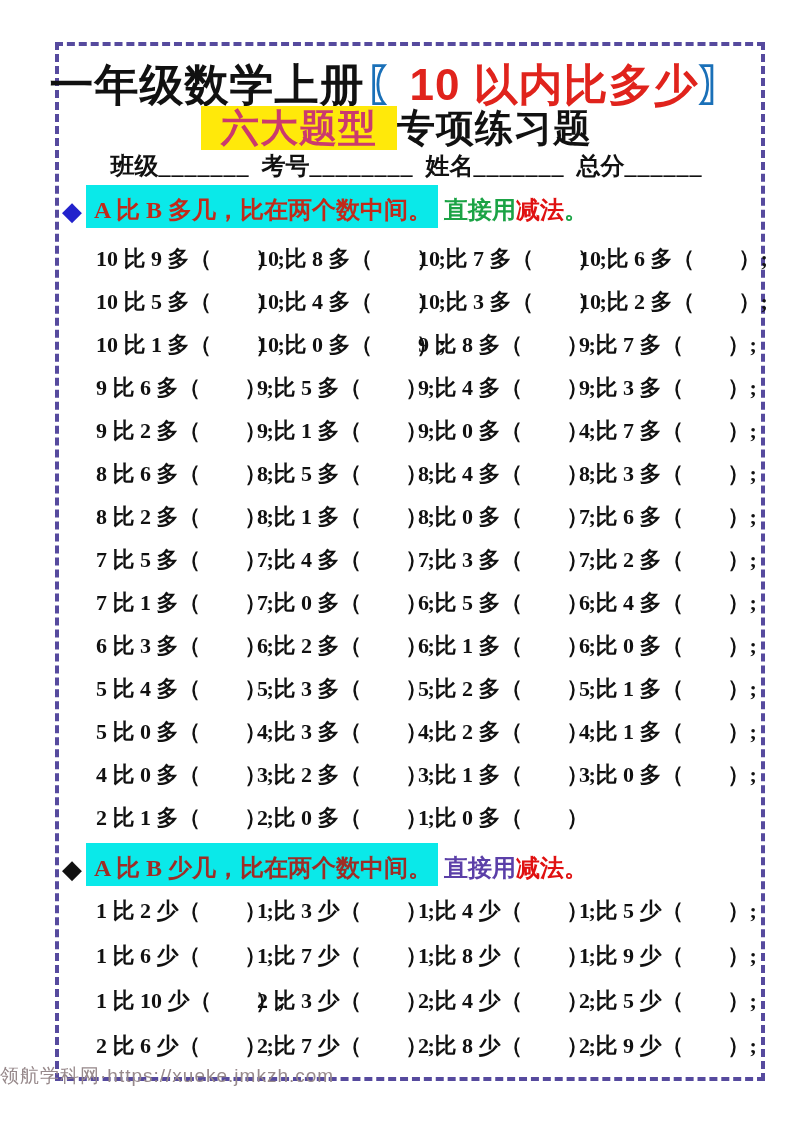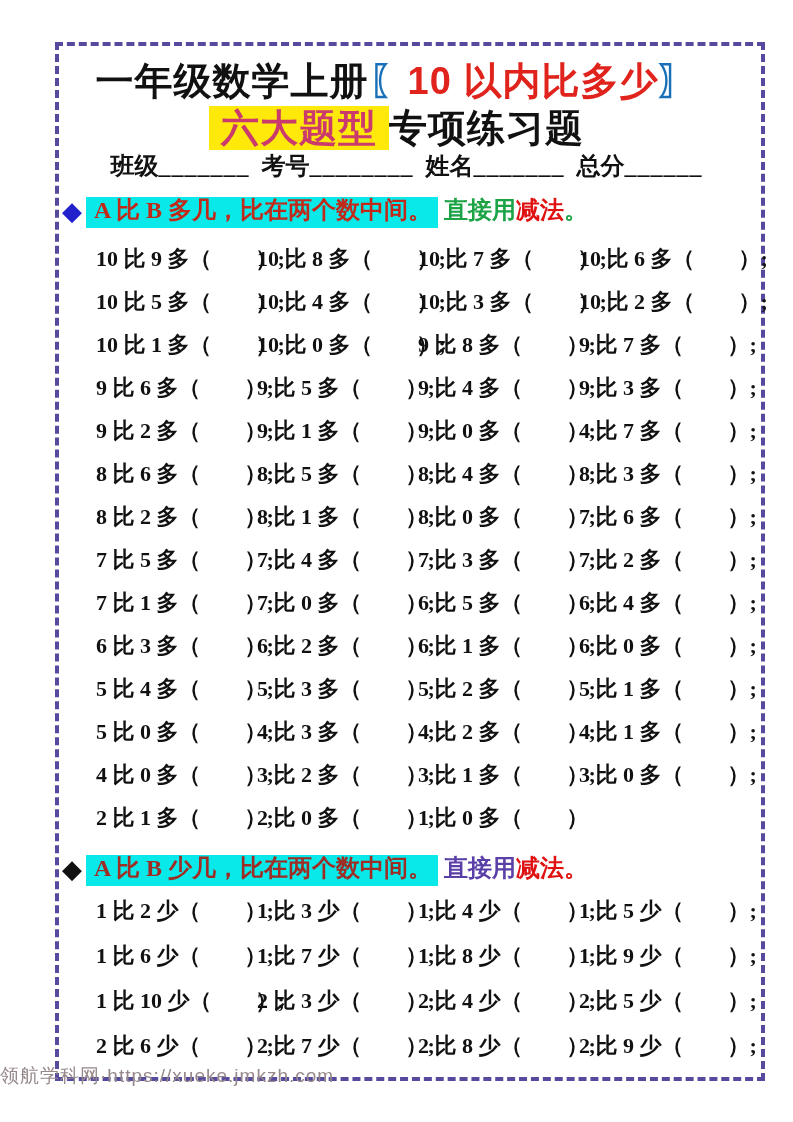--- a/index.html
+++ b/index.html
@@ -15,36 +15,36 @@
     position:absolute;
     left:55px;top:42px;width:710px;height:1039px;
     border:4px dashed var(--border-purple,#564a9e);
     box-sizing:border-box;
     pointer-events:none;
   }
   .title-line1{
     position:absolute;top:56px;left:0;width:100%;
     text-align:center;
     font-family:"Liberation Sans","DejaVu Sans",sans-serif;
-    font-weight:bold;font-size:38px;letter-spacing:1px;
+    font-weight:bold;font-size:44px;letter-spacing:1px;
     color:#111111;white-space:nowrap;
   }
   .title-line1 .bracket{color:var(--bracket-blue,#1a70b8);}
   .title-line1 .red{color:var(--title-red,#e0231c);}
   .title-line2{
     position:absolute;top:103px;left:0;width:100%;
     text-align:center;
     font-family:"Liberation Sans","DejaVu Sans",sans-serif;
     font-weight:bold;font-size:38px;letter-spacing:1px;
     color:#111111;white-space:nowrap;
   }
   .title-line2 .yellow-hl{
     background:var(--highlight-yellow,#ffe90a);
     color:var(--title-magenta,#cb3a6d);
-    padding:1px 12px;
+    padding:1px 20px;
   }
   .form-line{
     position:absolute;top:150px;left:0;width:100%;
     text-align:center;
     font-weight:bold;font-size:24px;color:#111111;
     white-space:nowrap;
     padding-left:10px;
   }
   .form-item{margin:0 6px;}
   .form-item .blank{letter-spacing:1px;}
@@ -53,21 +53,21 @@
     font-weight:bold;font-size:24px;
     white-space:nowrap;
   }
   .sec-header.sec1{top:194px;}
   .sec-header.sec2{top:844px;margin-top:8px;}
   .diamond{font-size:26px;vertical-align:-2px;margin-right:4px;font-family:"DejaVu Sans",sans-serif;}
   .sec1 .diamond{color:var(--diamond-blue,#2222cc);}
   .sec2 .diamond{color:#111111;}
   .cyan-hl{
     background:var(--highlight-cyan,#0ae9e9);
-    padding:0 6px 5px 8px;
+    padding:12px 6px 5px 8px;
   }
   .sec1 .cyan-hl{color:var(--sec1-red,#c12a1a);}
   .sec2 .cyan-hl{color:var(--sec2-maroon,#9e2d26);}
   .sec1 .plain{color:var(--green,#1ba345);}
   .sec2 .plain{color:var(--purple,#5b3fa8);}
   .accent{color:var(--accent-red,#e01111);}
   .sec1 .period{color:var(--green,#1ba345);}
   .sec2 .period{color:var(--accent-red,#e01111);}
   .rows{
     position:absolute;left:96px;right:36px;

